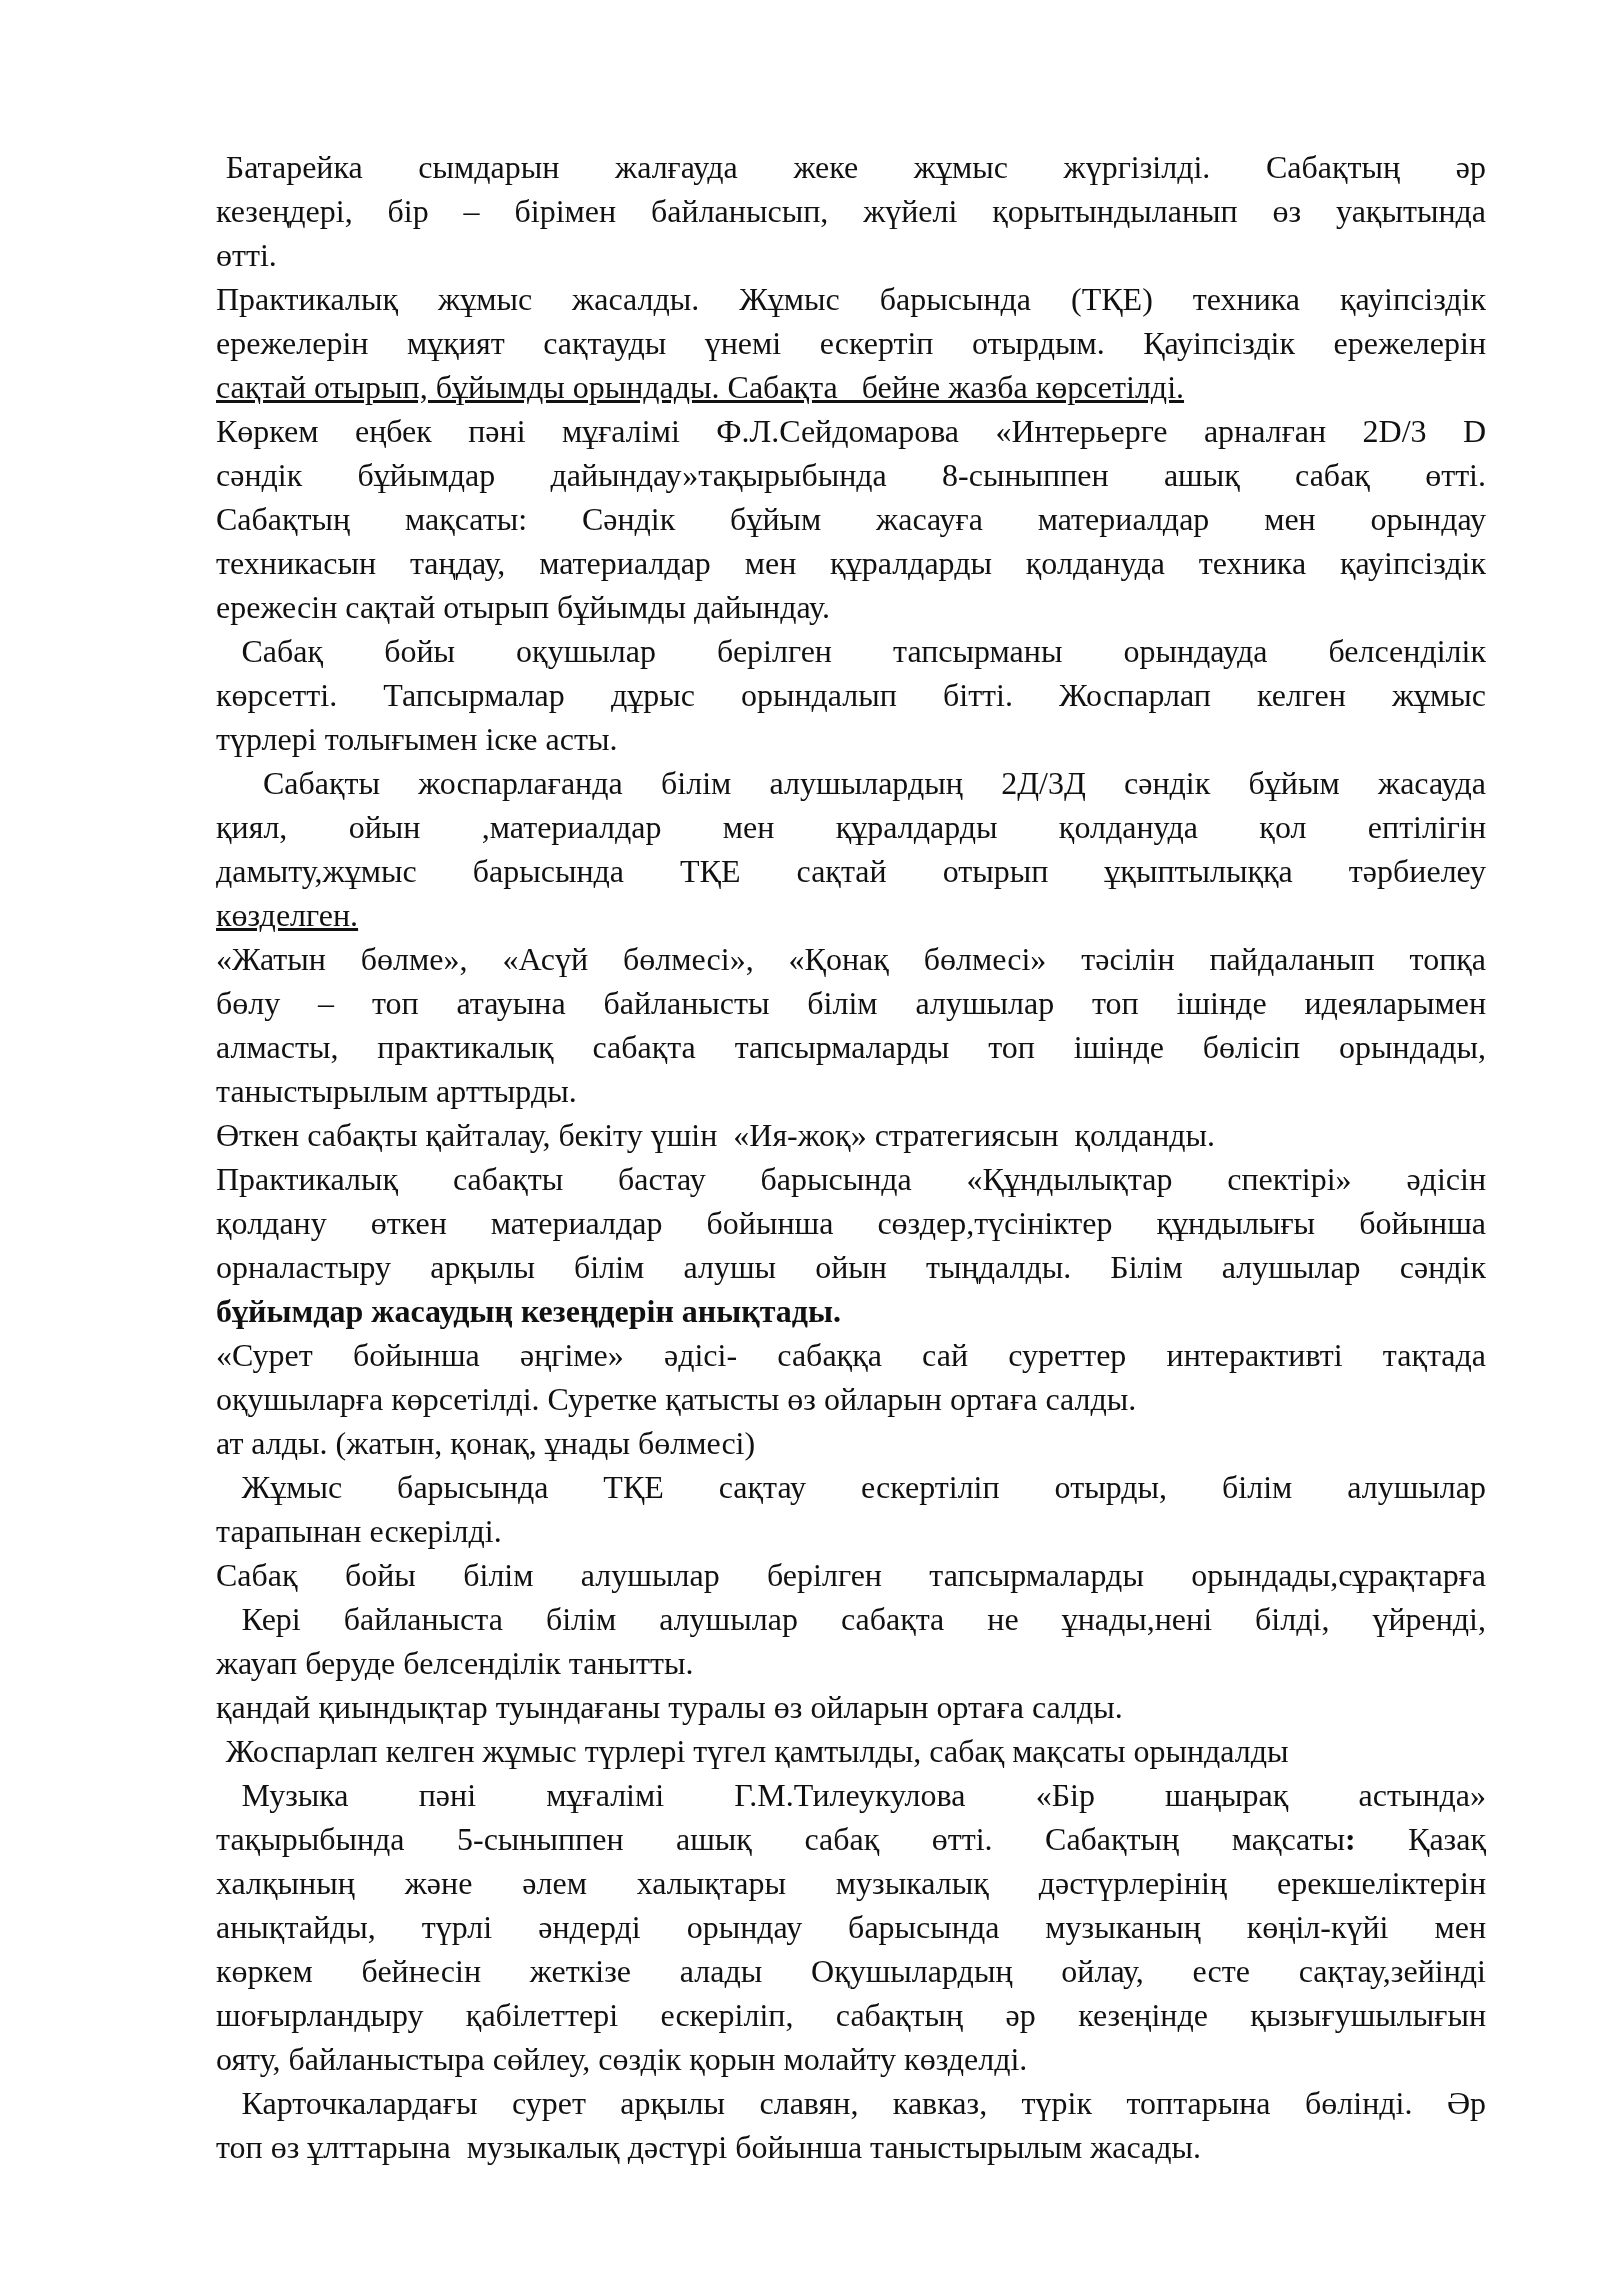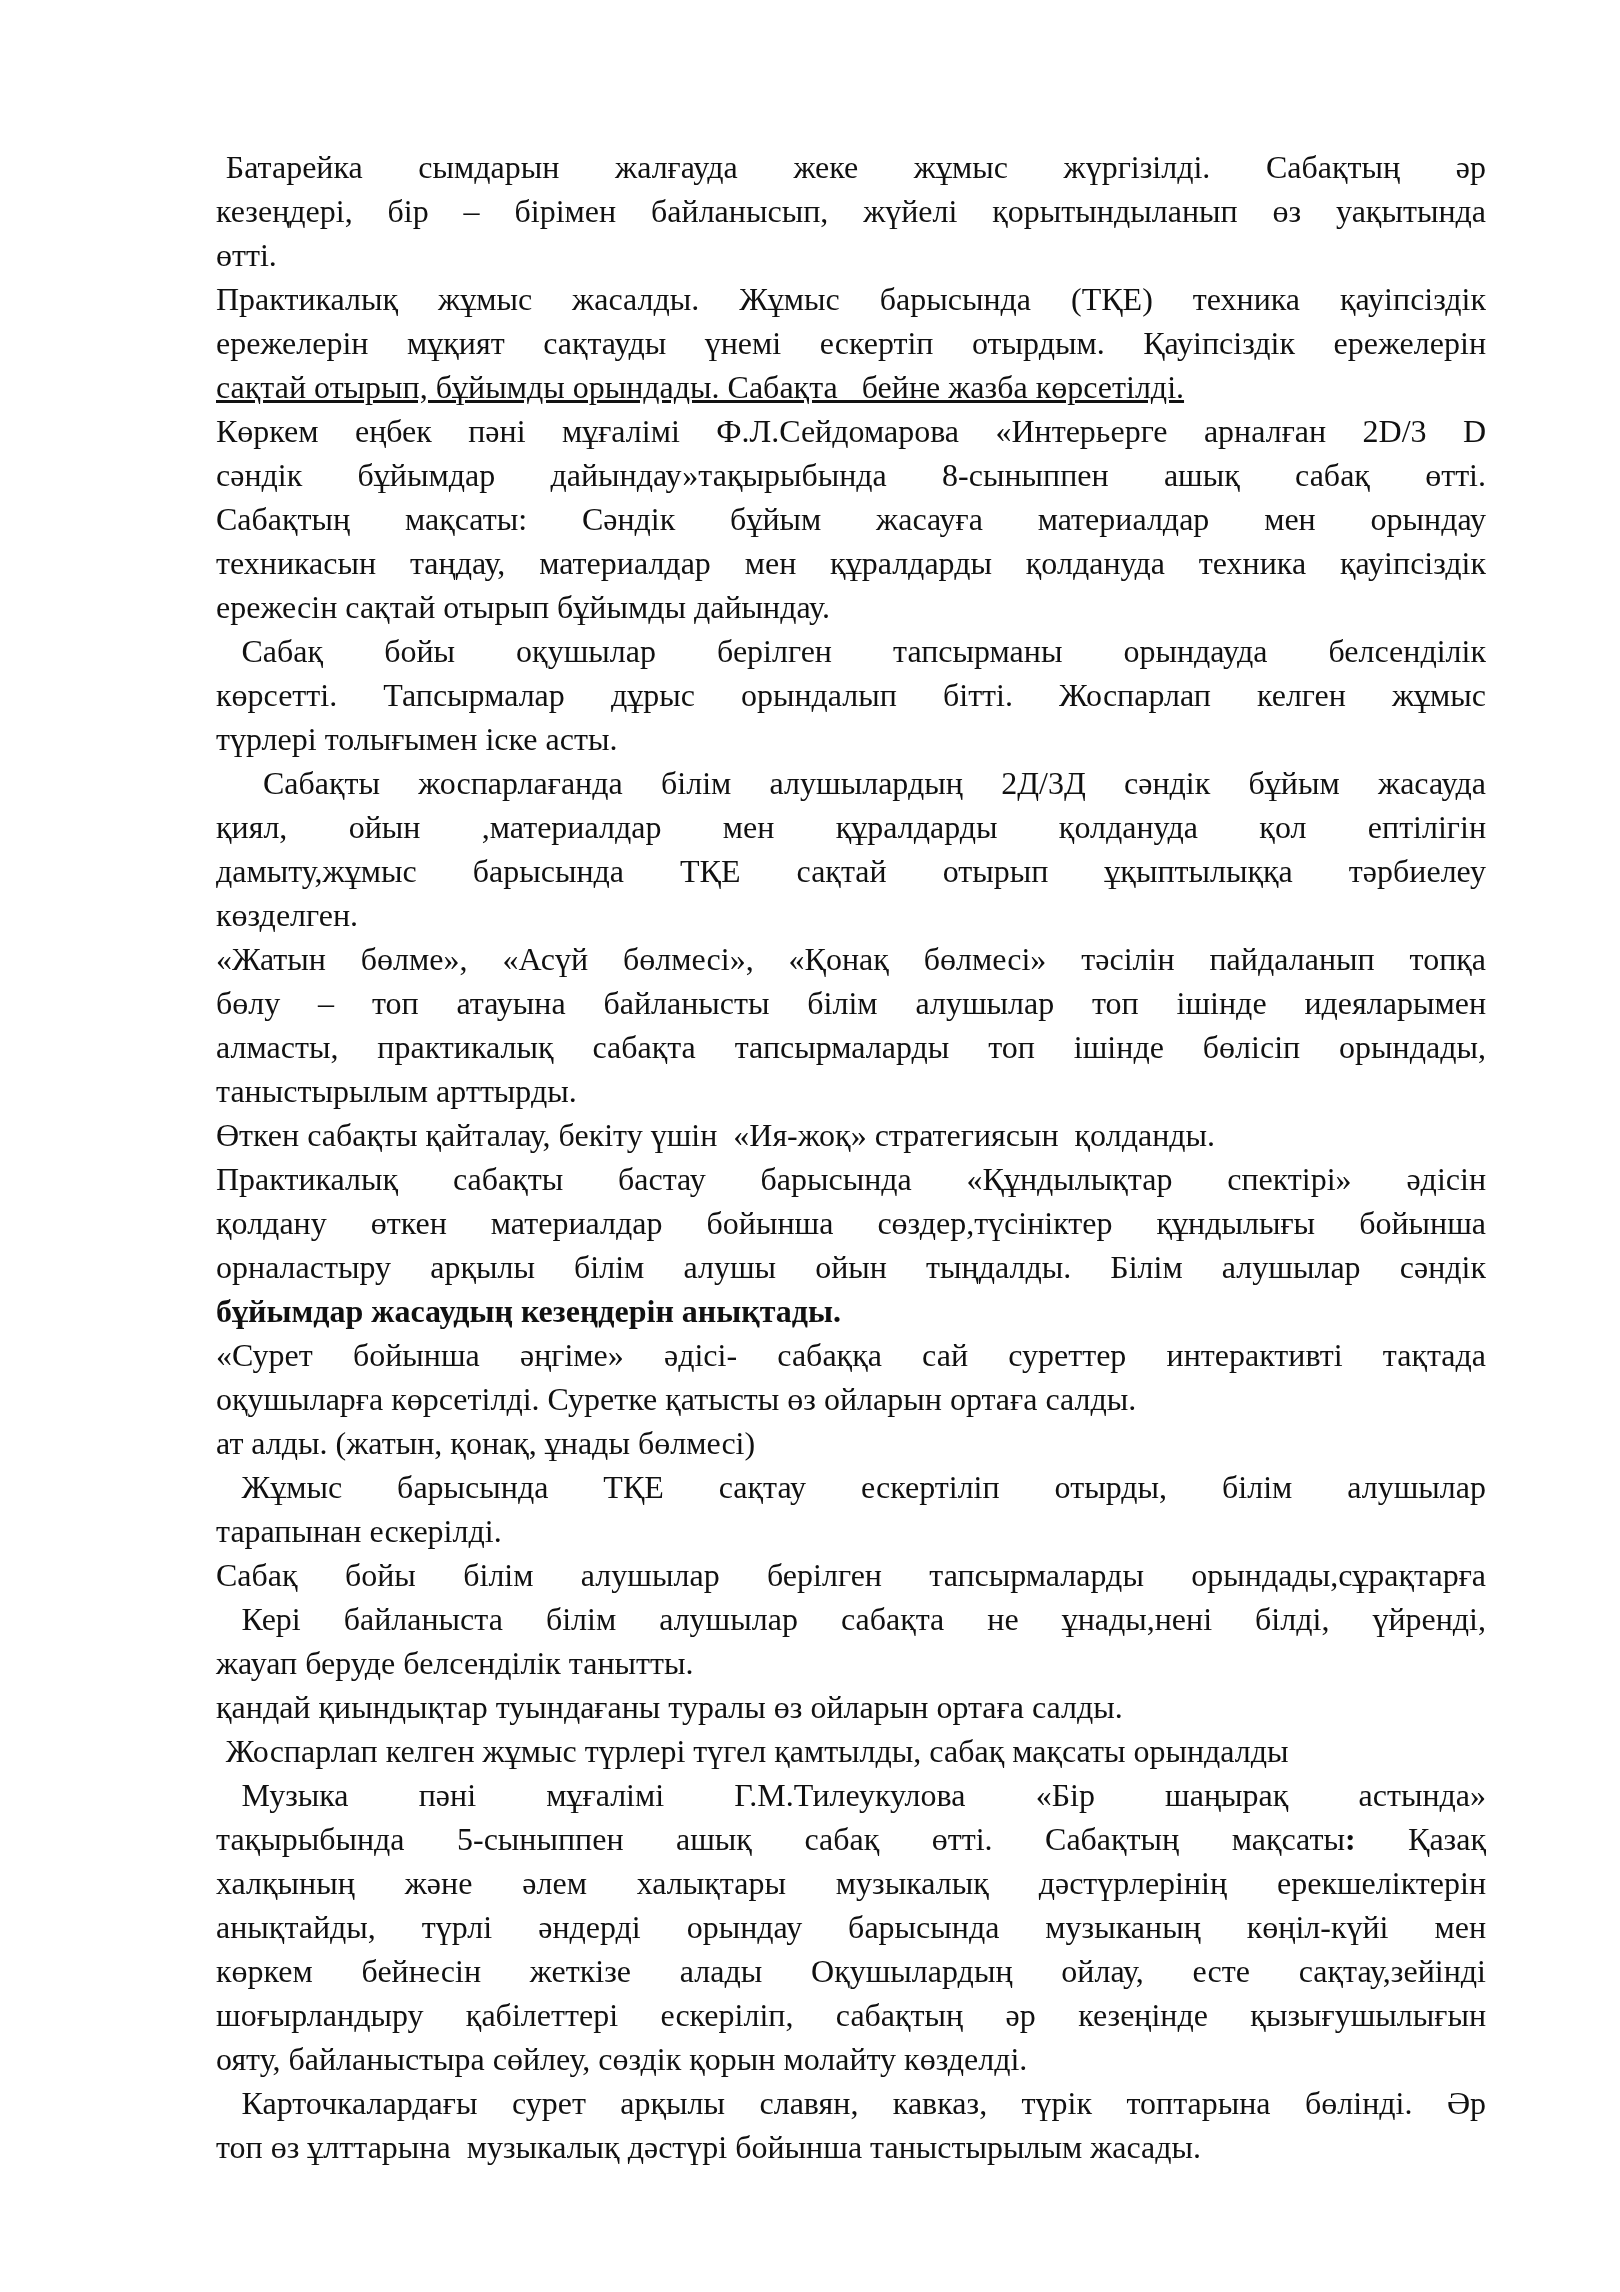--- a/index.html
+++ b/index.html
@@ -39,21 +39,21 @@
       <div class="line j"><span>сәндік бұйымдар дайындау»тақырыбында 8-сыныппен ашық сабақ өтті.</span></div>
       <div class="line j"><span>Сабақтың мақсаты: Сәндік бұйым жасауға материалдар мен орындау</span></div>
       <div class="line j"><span>техникасын таңдау, материалдар мен құралдарды қолдануда техника қауіпсіздік</span></div>
       <div class="line l" style="white-space: pre;"><span>ережесін сақтай отырып бұйымды дайындау.</span></div>
       <div class="line j ind-m"><span>Сабақ бойы   оқушылар  берілген тапсырманы орындауда белсенділік</span></div>
       <div class="line j"><span>көрсетті.  Тапсырмалар  дұрыс орындалып бітті. Жоспарлап келген жұмыс</span></div>
       <div class="line l" style="white-space: pre;"><span>түрлері толығымен іске асты.</span></div>
       <div class="line j ind-l"><span>Сабақты жоспарлағанда білім алушылардың 2Д/3Д сәндік бұйым жасауда</span></div>
       <div class="line j"><span>қиял, ойын ,материалдар мен құралдарды қолдануда қол ептілігін</span></div>
       <div class="line j"><span>дамыту,жұмыс барысында ТҚЕ сақтай отырып  ұқыптылыққа  тәрбиелеу</span></div>
-      <div class="line l" style="white-space: pre;"><span>көзделген.</span></div>
+      <div class="line l" style="white-space: pre; text-decoration: underline;"><span>көзделген.</span></div>
       <div class="line j"><span class="it">«Жатын бөлме»,</span><span> «Асүй бөлмесі», «Қонақ бөлмесі» тәсілін пайдаланып топқа</span></div>
       <div class="line j"><span>бөлу – топ атауына байланысты білім алушылар топ  ішінде идеяларымен</span></div>
       <div class="line j"><span>алмасты, практикалық сабақта тапсырмаларды топ ішінде бөлісіп орындады,</span></div>
       <div class="line l" style="white-space: pre;"><span>таныстырылым арттырды.</span></div>
       <div class="line l" style="white-space: pre;"><span>Өткен сабақты қайталау, бекіту үшін  «Ия-жоқ» стратегиясын  қолданды.</span></div>
       <div class="line j"><span>Практикалық сабақты бастау барысында «Құндылықтар спектірі» әдісін</span></div>
       <div class="line j"><span>қолдану өткен материалдар бойынша сөздер,түсініктер құндылығы бойынша</span></div>
       <div class="line j"><span>орналастыру арқылы білім алушы ойын тыңдалды. Білім алушылар сәндік</span></div>
       <div class="line l" style="white-space: pre; font-weight: bold;"><span>бұйымдар жасаудың кезеңдерін анықтады.</span></div>
       <div class="line j"><span>«Сурет бойынша әңгіме» әдісі- сабаққа сай суреттер интерактивті тақтада</span></div>

